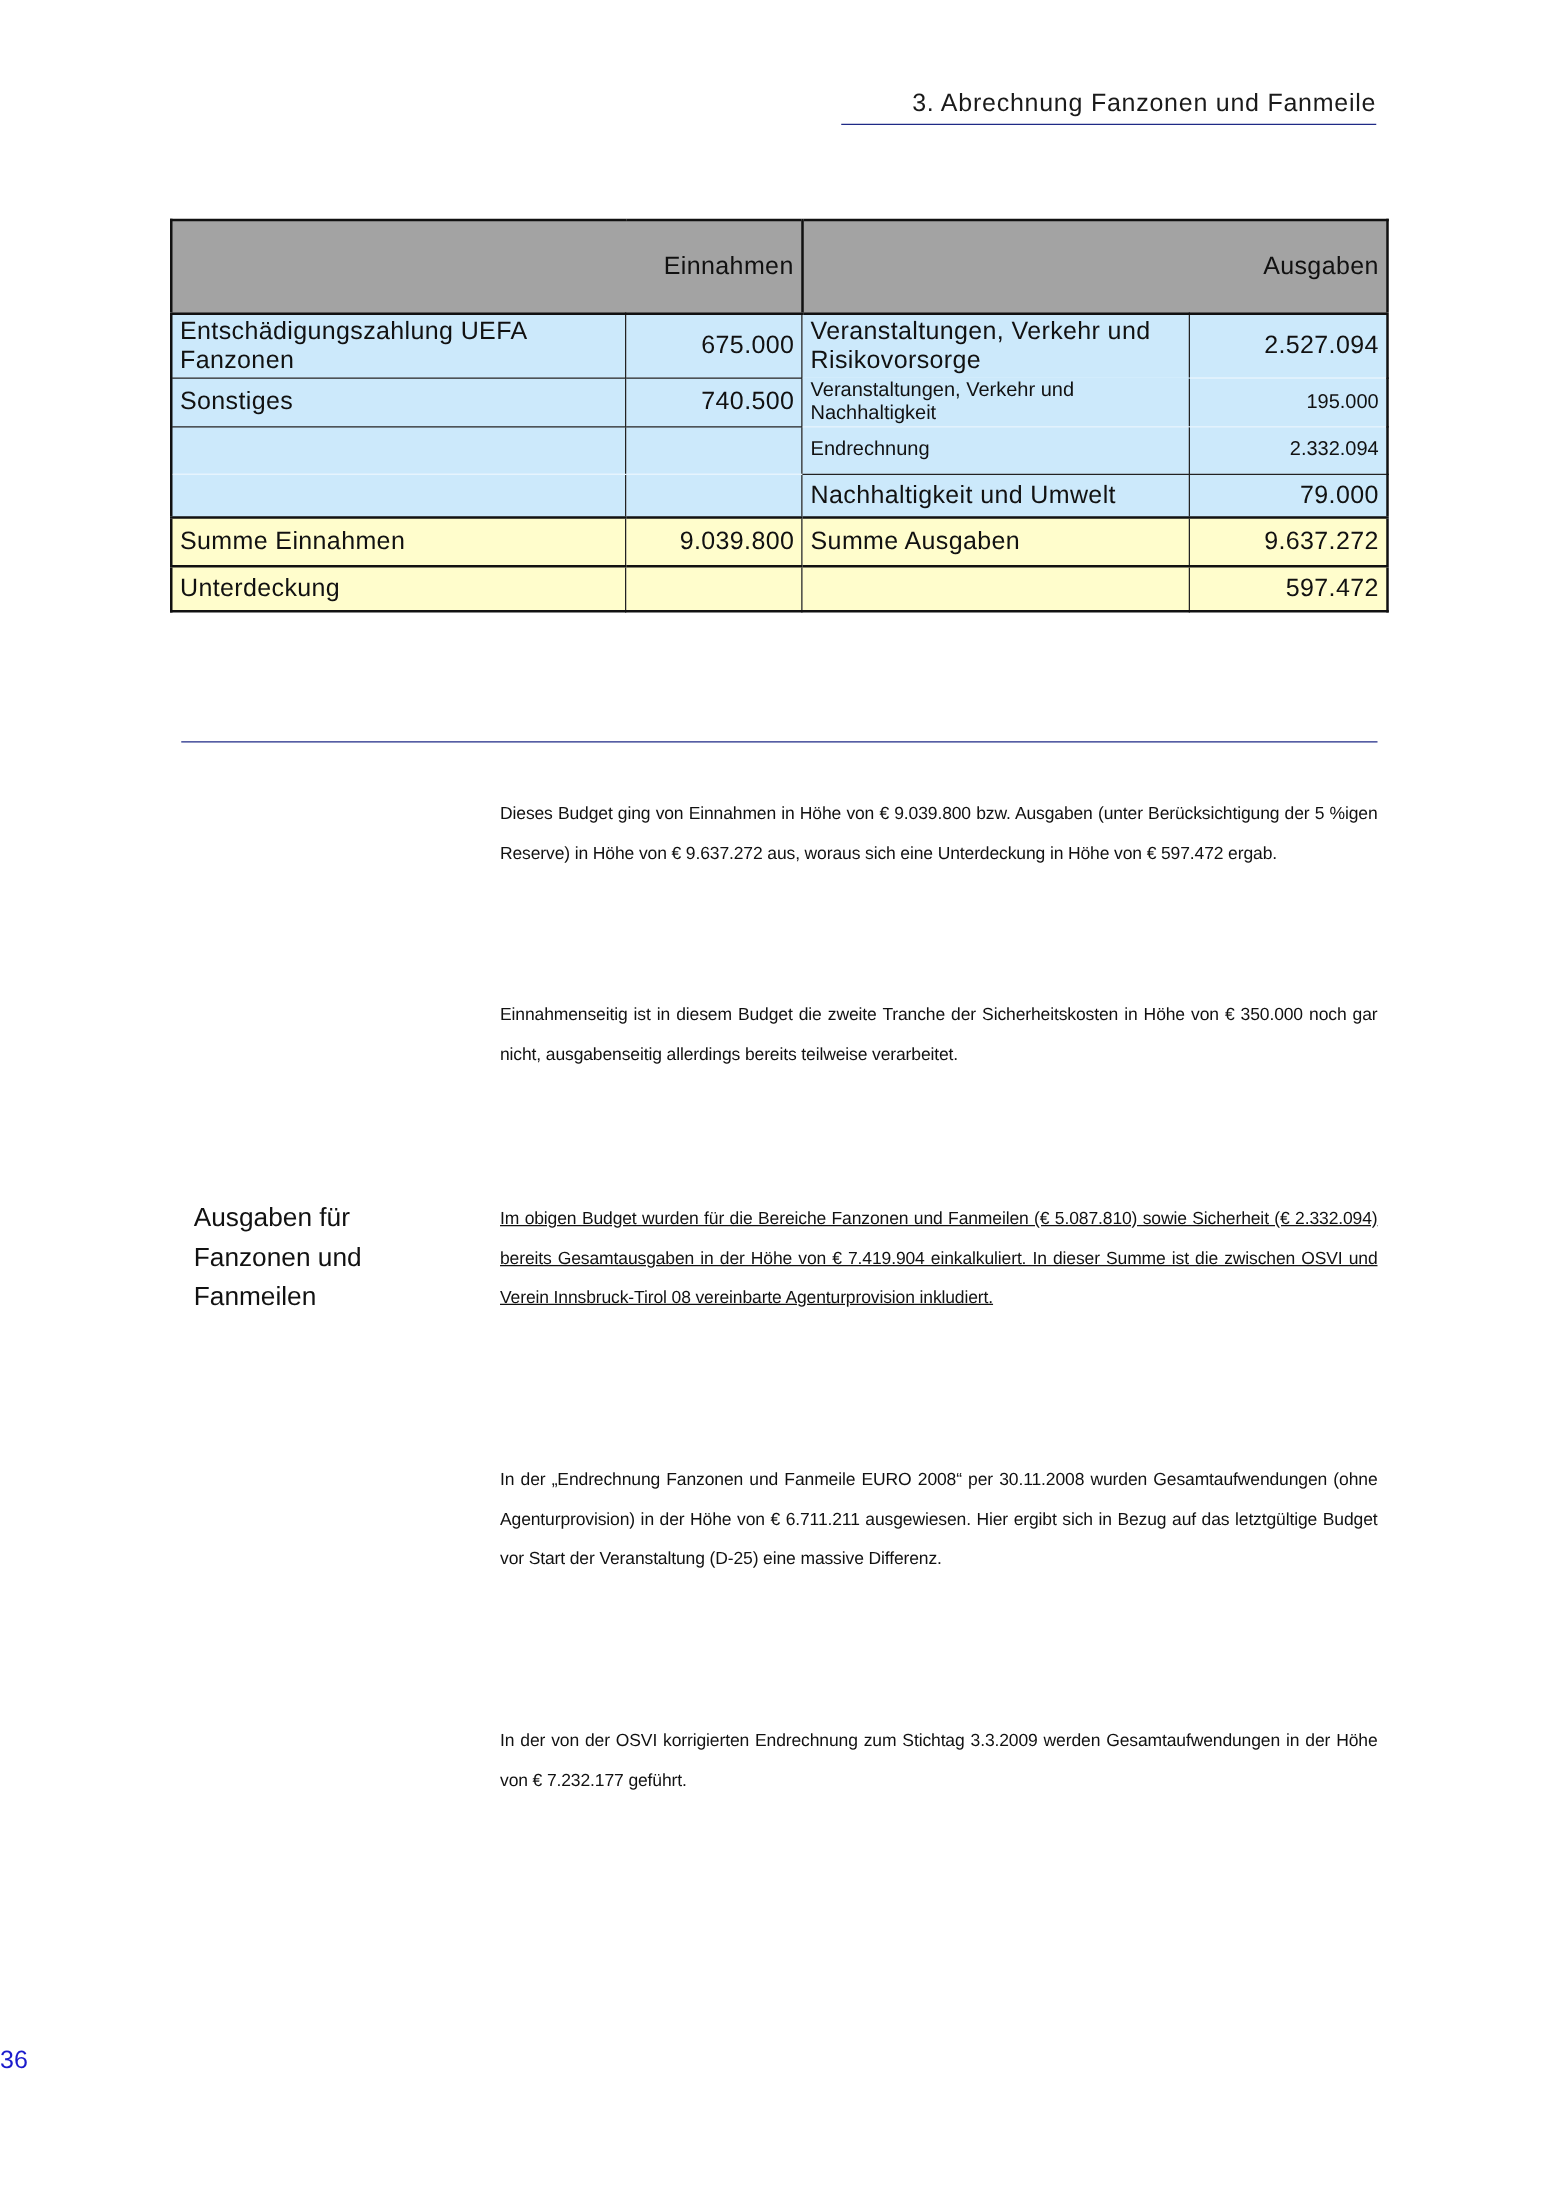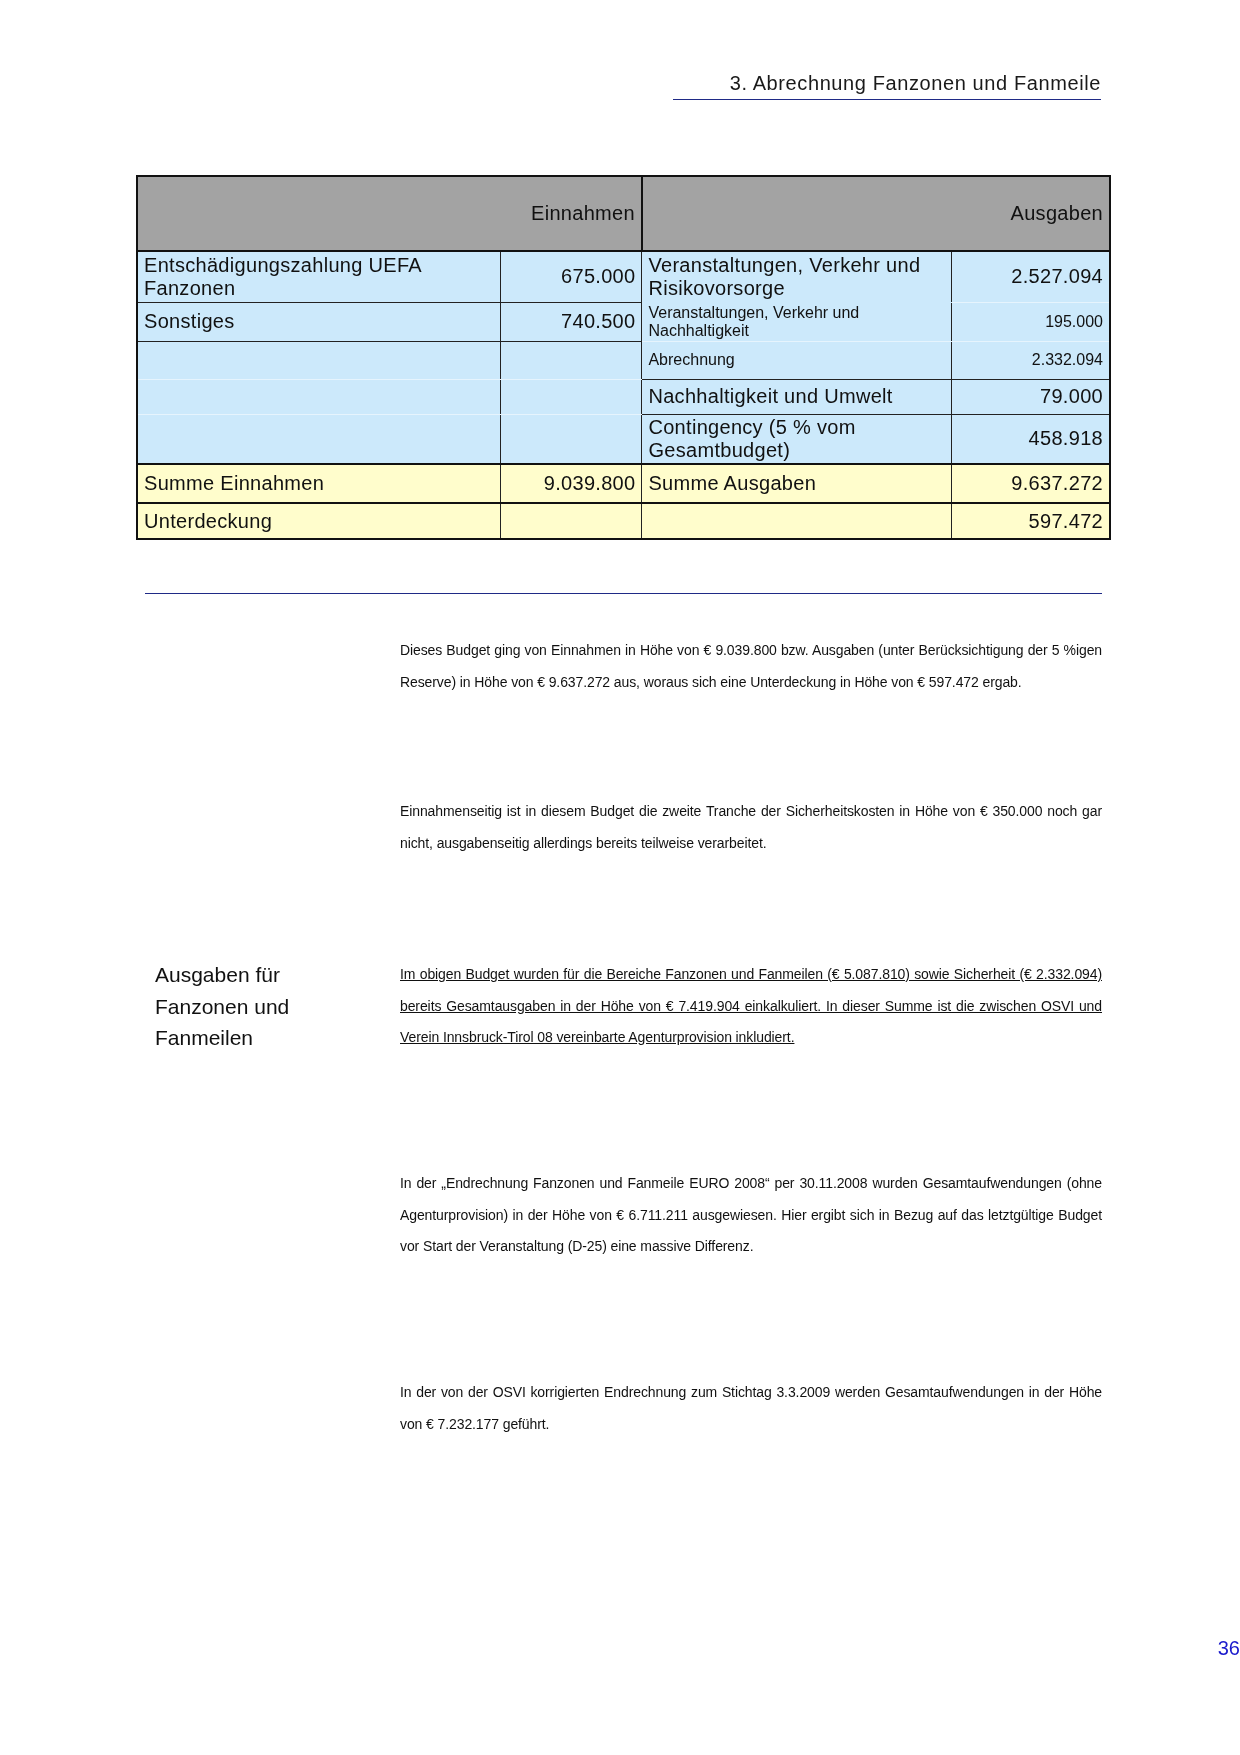--- a/index.html
+++ b/index.html
@@ -87,21 +87,21 @@
       width: 220px;
       font-size: 21px;
       line-height: 31.5px;
       color: #111;
     }
     .page-number {
       position: absolute;
       left: 0;
       width: 1240px;
       top: 1637px;
-      text-align: right;
+      text-align: left;
       font-size: 20px;
       color: #1a1acc;
     }
   </style>
 </head>
 <body>
 
 <div class="running-header">3. Abrechnung Fanzonen und Fanmeile</div>
 
 <table class="budget-table">
@@ -124,34 +124,28 @@
   </tr>
   <tr class="blue" style="height:39px;">
     <td>Sonstiges</td>
     <td class="num">740.500</td>
     <td class="small" style="border-top-color:#cce9fb;border-bottom-color:#e6f4fd;">Veranstaltungen, Verkehr und Nachhaltigkeit</td>
     <td class="num small" style="border-bottom-color:#e6f4fd;">195.000</td>
   </tr>
   <tr class="blue" style="height:38px;">
     <td style="border-bottom-color:#e6f4fd;"></td>
     <td class="num" style="border-bottom-color:#e6f4fd;"></td>
-    <td class="small">Abrechnung</td>
+    <td class="small">Endrechnung</td>
     <td class="num small">2.332.094</td>
   </tr>
   <tr class="blue" style="height:35px;">
     <td style="border-top-color:#e6f4fd;border-bottom-color:#e6f4fd;"></td>
     <td class="num" style="border-top-color:#e6f4fd;border-bottom-color:#e6f4fd;"></td>
     <td>Nachhaltigkeit und Umwelt</td>
     <td class="num">79.000</td>
-  </tr>
-  <tr class="blue" style="height:50px;">
-    <td style="border-top-color:#e6f4fd;"></td>
-    <td class="num" style="border-top-color:#e6f4fd;"></td>
-    <td>Contingency (5 % vom Gesamtbudget)</td>
-    <td class="num">458.918</td>
   </tr>
   <tr class="yellow sum-row">
     <td>Summe Einnahmen</td>
     <td class="num">9.039.800</td>
     <td>Summe Ausgaben</td>
     <td class="num">9.637.272</td>
   </tr>
   <tr class="yellow under-row">
     <td>Unterdeckung</td>
     <td class="num"></td>

